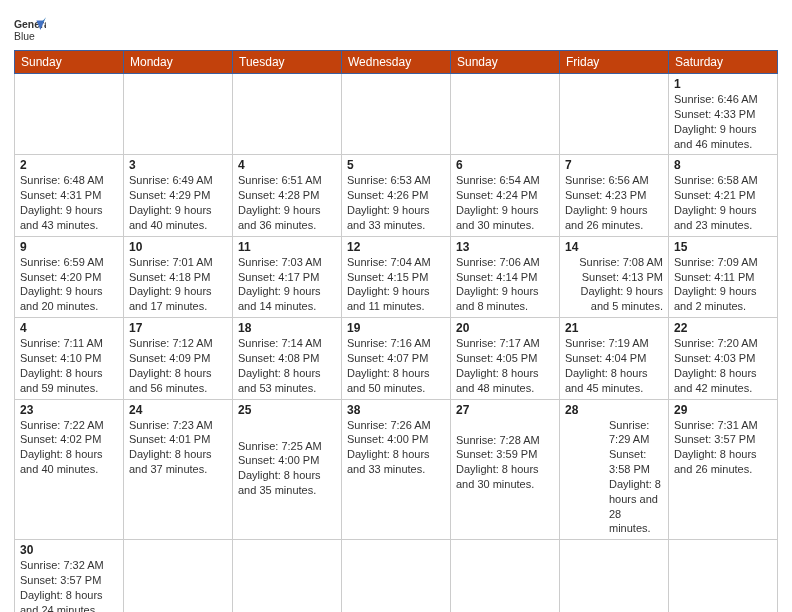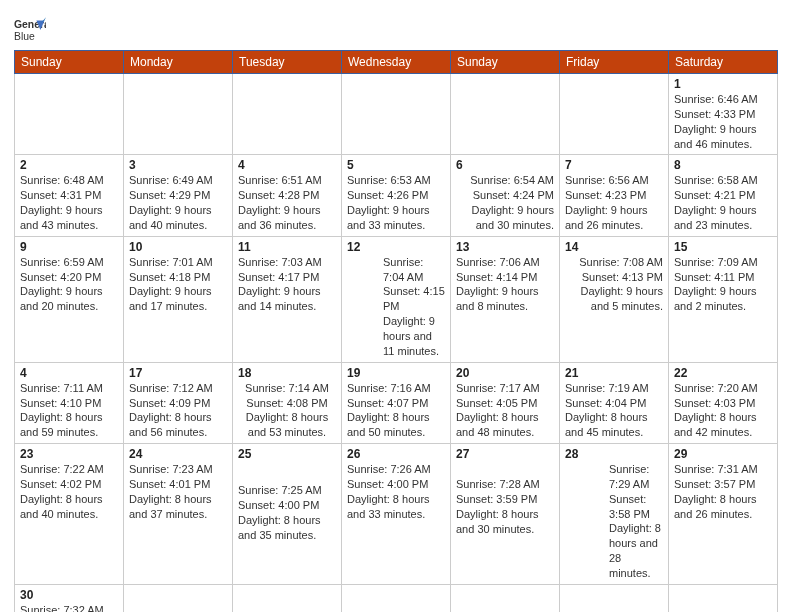--- a/index.html
+++ b/index.html
@@ -154,21 +154,21 @@
 Daylight: 9 hours and 36 minutes.</div>
           </td>
           <td>
             <div class="day-num">5</div>
             <div class="day-info" style="white-space: pre-line;">Sunrise: 6:53 AM
 Sunset: 4:26 PM
 Daylight: 9 hours and 33 minutes.</div>
           </td>
           <td>
             <div class="day-num">6</div>
-            <div class="day-info" style="white-space: pre-line; text-align: right;">Sunrise: 6:54 AM
+            <div class="day-info" style="white-space: pre-line;">Sunrise: 6:54 AM
 Sunset: 4:24 PM
 Daylight: 9 hours and 30 minutes.</div>
           </td>
           <td>
             <div class="day-num">7</div>
             <div class="day-info" style="white-space: pre-line;">Sunrise: 6:56 AM
 Sunset: 4:23 PM
 Daylight: 9 hours and 26 minutes.</div>
           </td>
           <td>
@@ -192,21 +192,21 @@
 Daylight: 9 hours and 17 minutes.</div>
           </td>
           <td>
             <div class="day-num">11</div>
             <div class="day-info" style="white-space: pre-line;">Sunrise: 7:03 AM
 Sunset: 4:17 PM
 Daylight: 9 hours and 14 minutes.</div>
           </td>
           <td>
             <div class="day-num">12</div>
-            <div class="day-info" style="white-space: pre-line; margin-left: 36px;">Sunrise: 7:04 AM
+            <div class="day-info" style="white-space: pre-line;">Sunrise: 7:04 AM
 Sunset: 4:15 PM
 Daylight: 9 hours and 11 minutes.</div>
           </td>
           <td>
             <div class="day-num">13</div>
             <div class="day-info" style="white-space: pre-line;">Sunrise: 7:06 AM
 Sunset: 4:14 PM
 Daylight: 9 hours and 8 minutes.</div>
           </td>
           <td>
@@ -230,21 +230,21 @@
 Daylight: 8 hours and 59 minutes.</div>
           </td>
           <td>
             <div class="day-num">17</div>
             <div class="day-info" style="white-space: pre-line;">Sunrise: 7:12 AM
 Sunset: 4:09 PM
 Daylight: 8 hours and 56 minutes.</div>
           </td>
           <td>
             <div class="day-num">18</div>
-            <div class="day-info" style="white-space: pre-line; text-align: center;">Sunrise: 7:14 AM
+            <div class="day-info" style="white-space: pre-line;">Sunrise: 7:14 AM
 Sunset: 4:08 PM
 Daylight: 8 hours and 53 minutes.</div>
           </td>
           <td>
             <div class="day-num">19</div>
             <div class="day-info" style="white-space: pre-line;">Sunrise: 7:16 AM
 Sunset: 4:07 PM
 Daylight: 8 hours and 50 minutes.</div>
           </td>
           <td>
@@ -279,21 +279,21 @@
 Sunset: 4:01 PM
 Daylight: 8 hours and 37 minutes.</div>
           </td>
           <td>
             <div class="day-num">25</div>
             <div class="day-info" style="white-space: pre-line; margin-top: 22px;">Sunrise: 7:25 AM
 Sunset: 4:00 PM
 Daylight: 8 hours and 35 minutes.</div>
           </td>
           <td>
-            <div class="day-num">26</div>
+            <div class="day-num">38</div>
             <div class="day-info" style="white-space: pre-line;">Sunrise: 7:26 AM
 Sunset: 4:00 PM
 Daylight: 8 hours and 33 minutes.</div>
           </td>
           <td>
             <div class="day-num">27</div>
             <div class="day-info" style="white-space: pre-line; margin-top: 16px;">Sunrise: 7:28 AM
 Sunset: 3:59 PM
 Daylight: 8 hours and 30 minutes.</div>
           </td>

